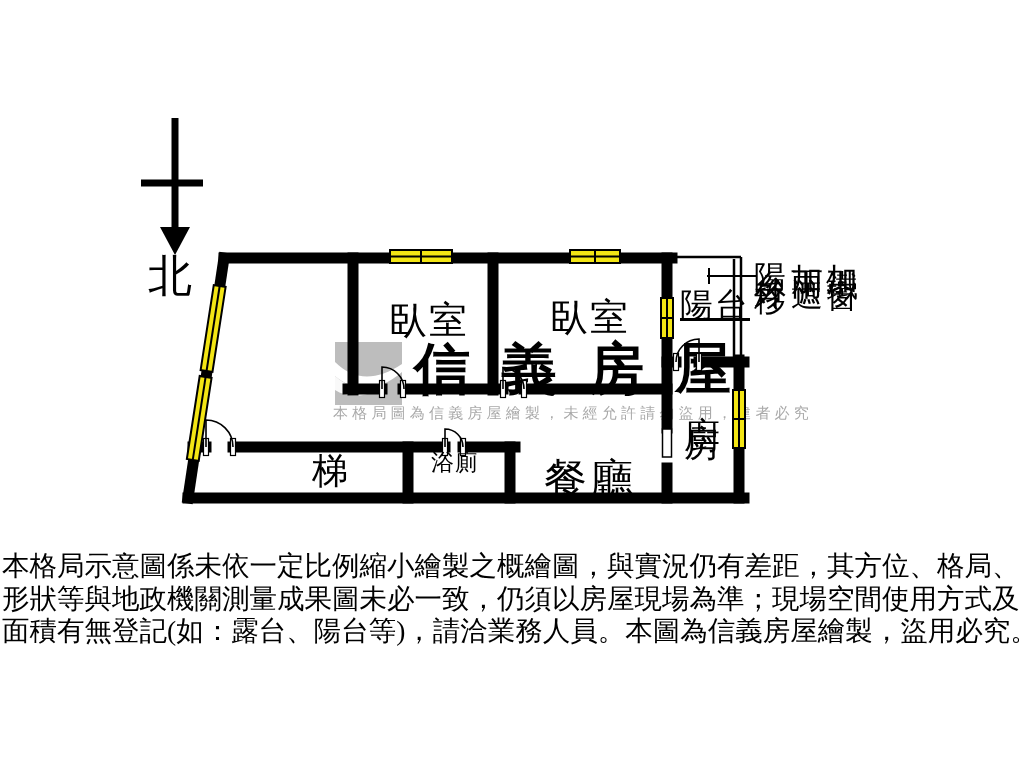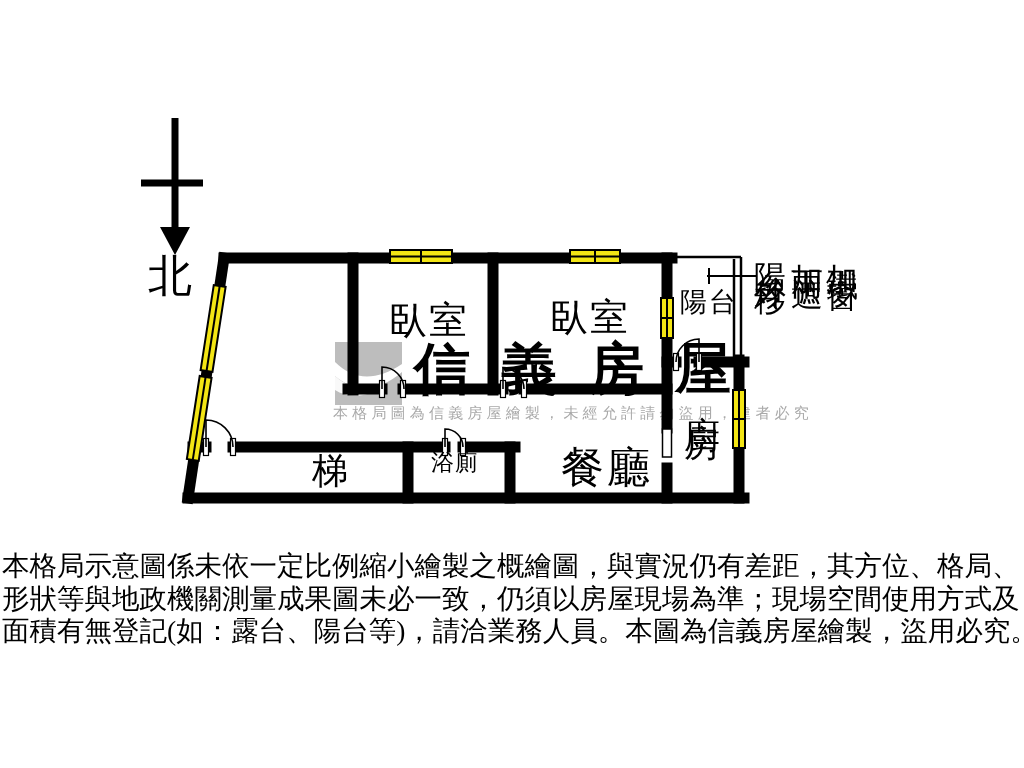--- a/index.html
+++ b/index.html
@@ -21,23 +21,23 @@
   }
   
   #plan-svg{z-index:2;}
   
   #labels{z-index:3;width:1024px;height:768px;}
   .lbl{position:absolute;color:#000;line-height:1;white-space:nowrap;}
   .lbl-north{left:148px;top:255px;font-size:44px;}
   .lbl-living{left:246px;top:297px;font-size:41px;letter-spacing:3px;}
   .lbl-bedroom1{left:389px;top:301px;font-size:38px;letter-spacing:2px;}
   .lbl-bedroom2{left:550px;top:298px;font-size:38px;letter-spacing:2px;}
-  .lbl-balcony{left:680px;top:289px;font-size:27px;letter-spacing:2px;}
+  .lbl-balcony{left:680px;top:289px;font-size:33px;letter-spacing:2px;text-decoration:underline;}
   .lbl-kitchen{left:684px;top:387px;font-size:36px;writing-mode:vertical-lr;letter-spacing:7px;}
-  .lbl-dining{left:544px;top:446px;font-size:43px;letter-spacing:3px;margin-left:17px;}
+  .lbl-dining{left:544px;top:458px;font-size:43px;letter-spacing:3px;}
   .lbl-bathroom{left:431px;top:451px;font-size:23px;letter-spacing:1px;}
   .lbl-stairs{left:312px;top:453px;font-size:36px;}
   .anno{position:absolute;top:238px;font-size:32px;color:#000;
         writing-mode:vertical-lr;letter-spacing:7px;line-height:1.05;}
   .anno-1{left:753px;}
   .anno-2{left:790px;}
   .anno-3{left:825px;}
   
   #disclaimer{position:absolute;left:2px;top:550px;z-index:3;color:#000;}
   #disclaimer .dline{font-size:27.5px;line-height:32.5px;white-space:nowrap;}

